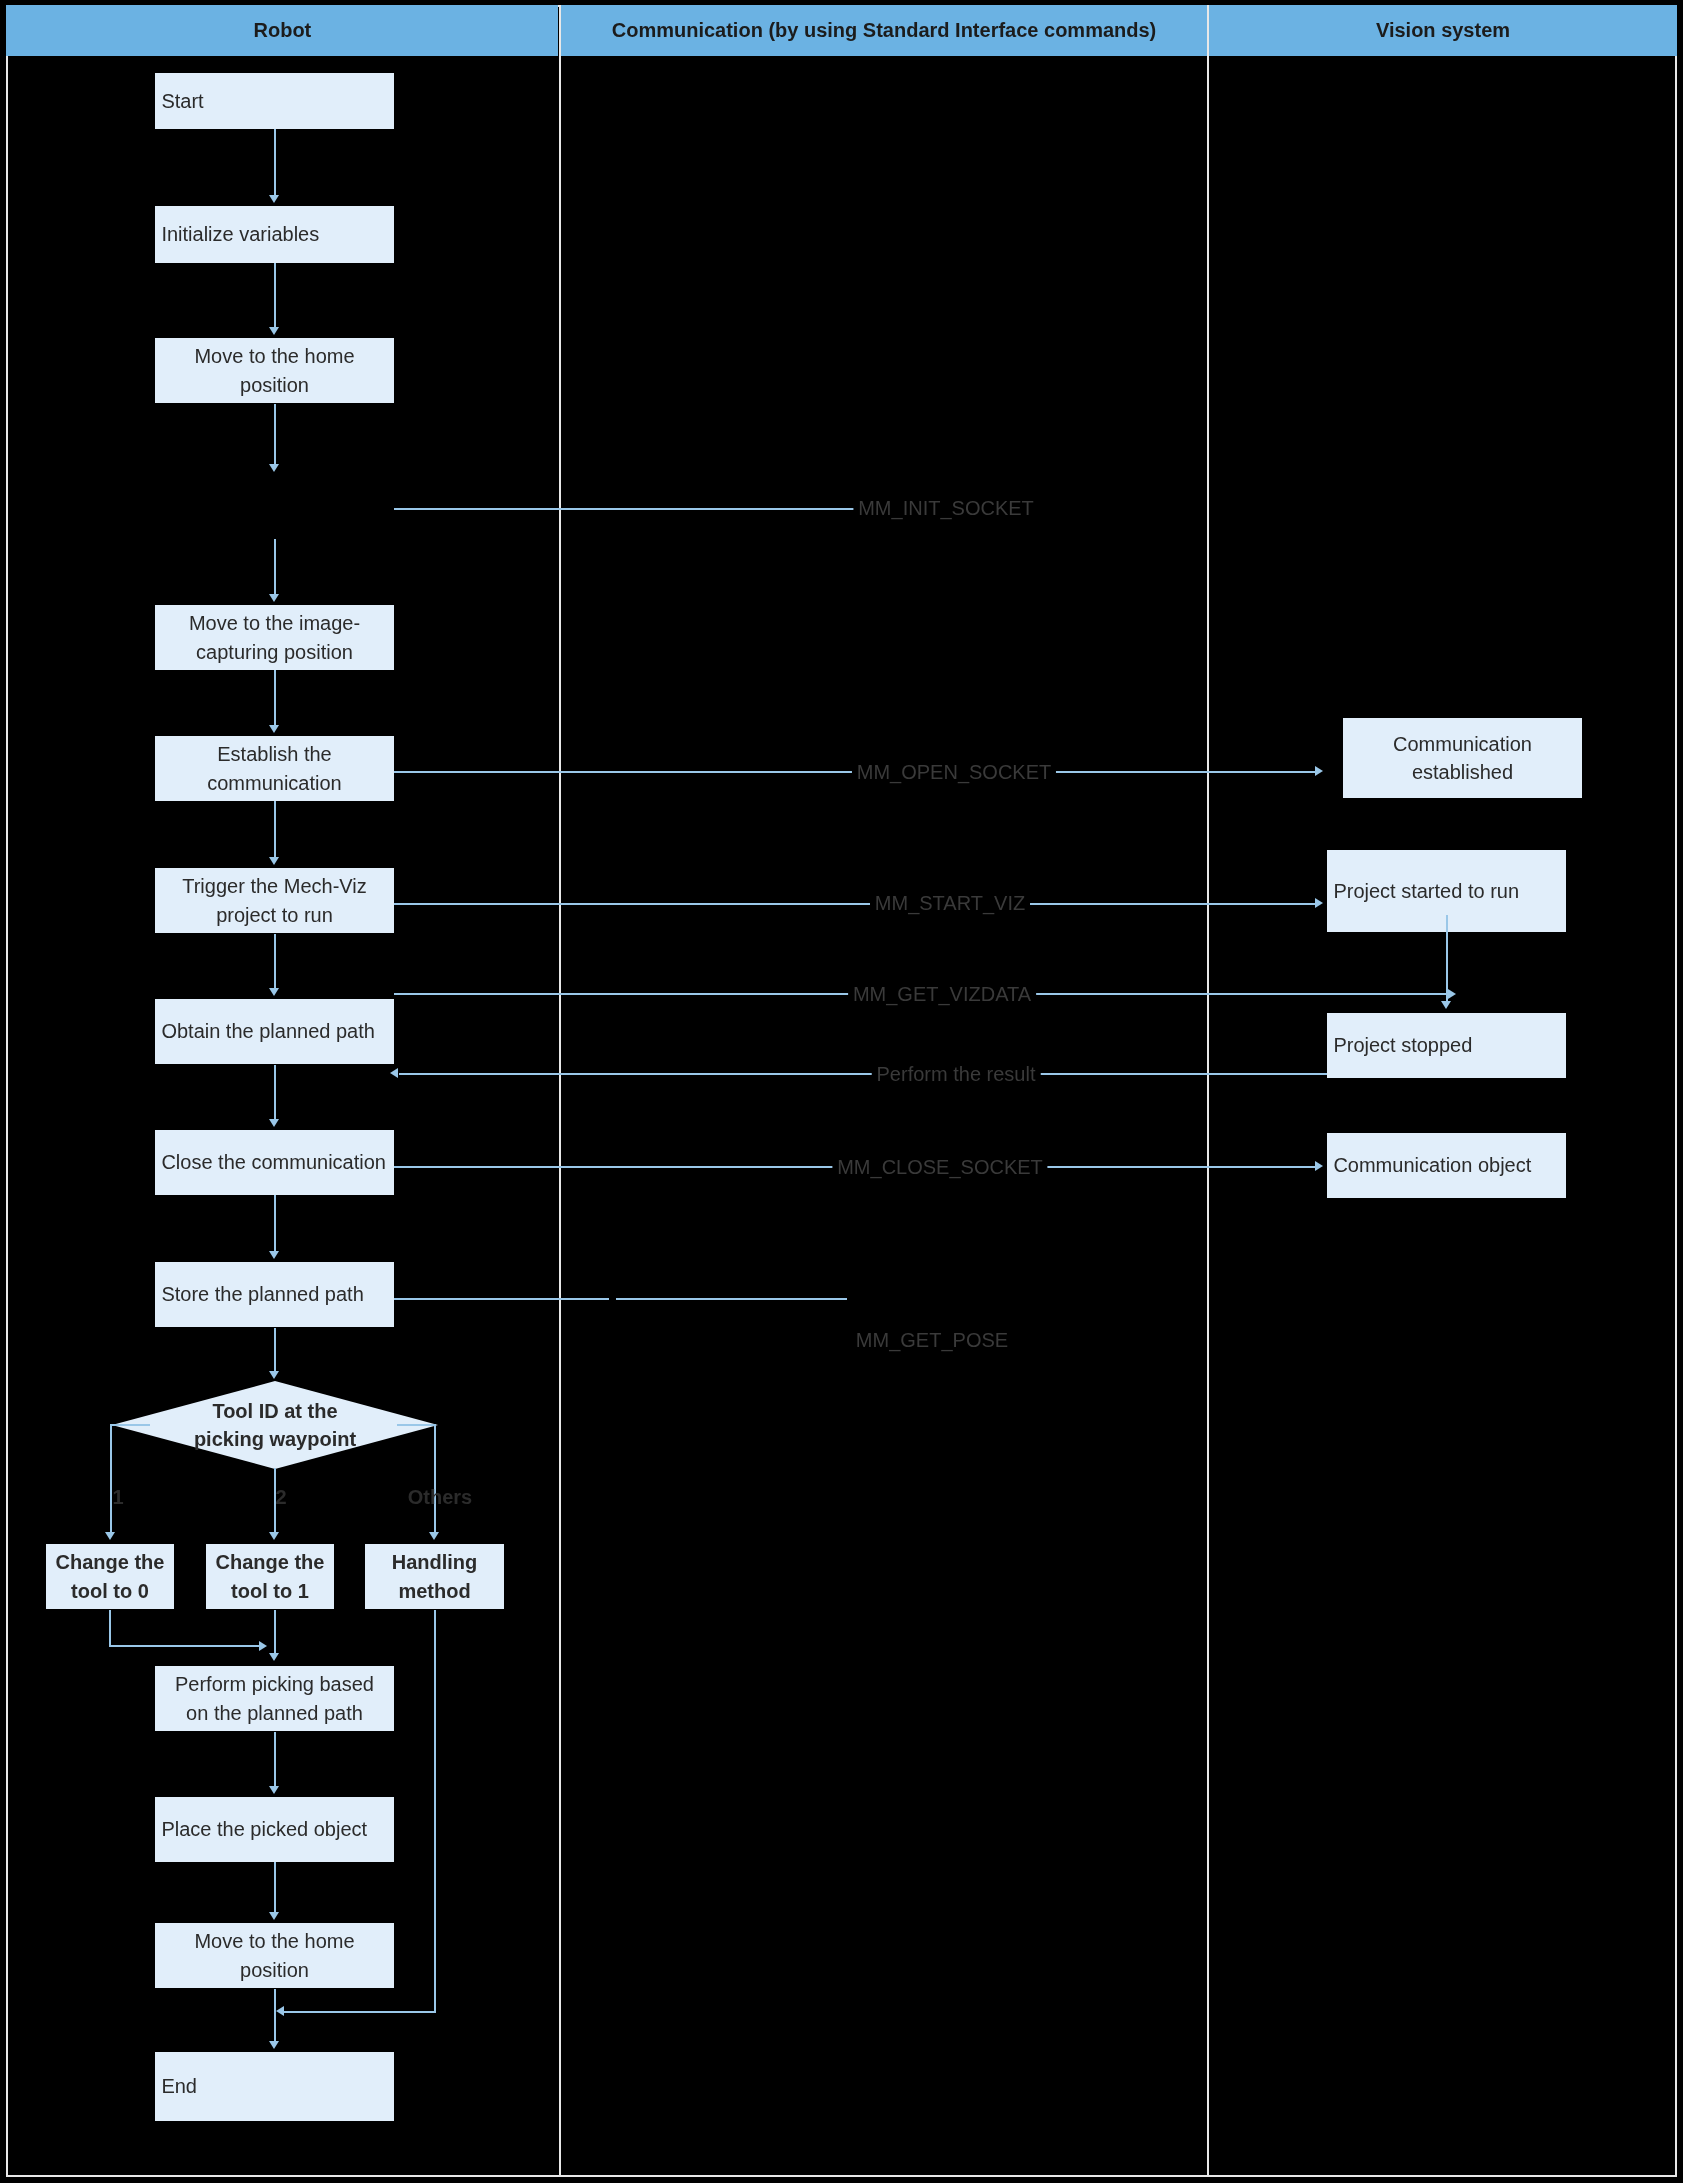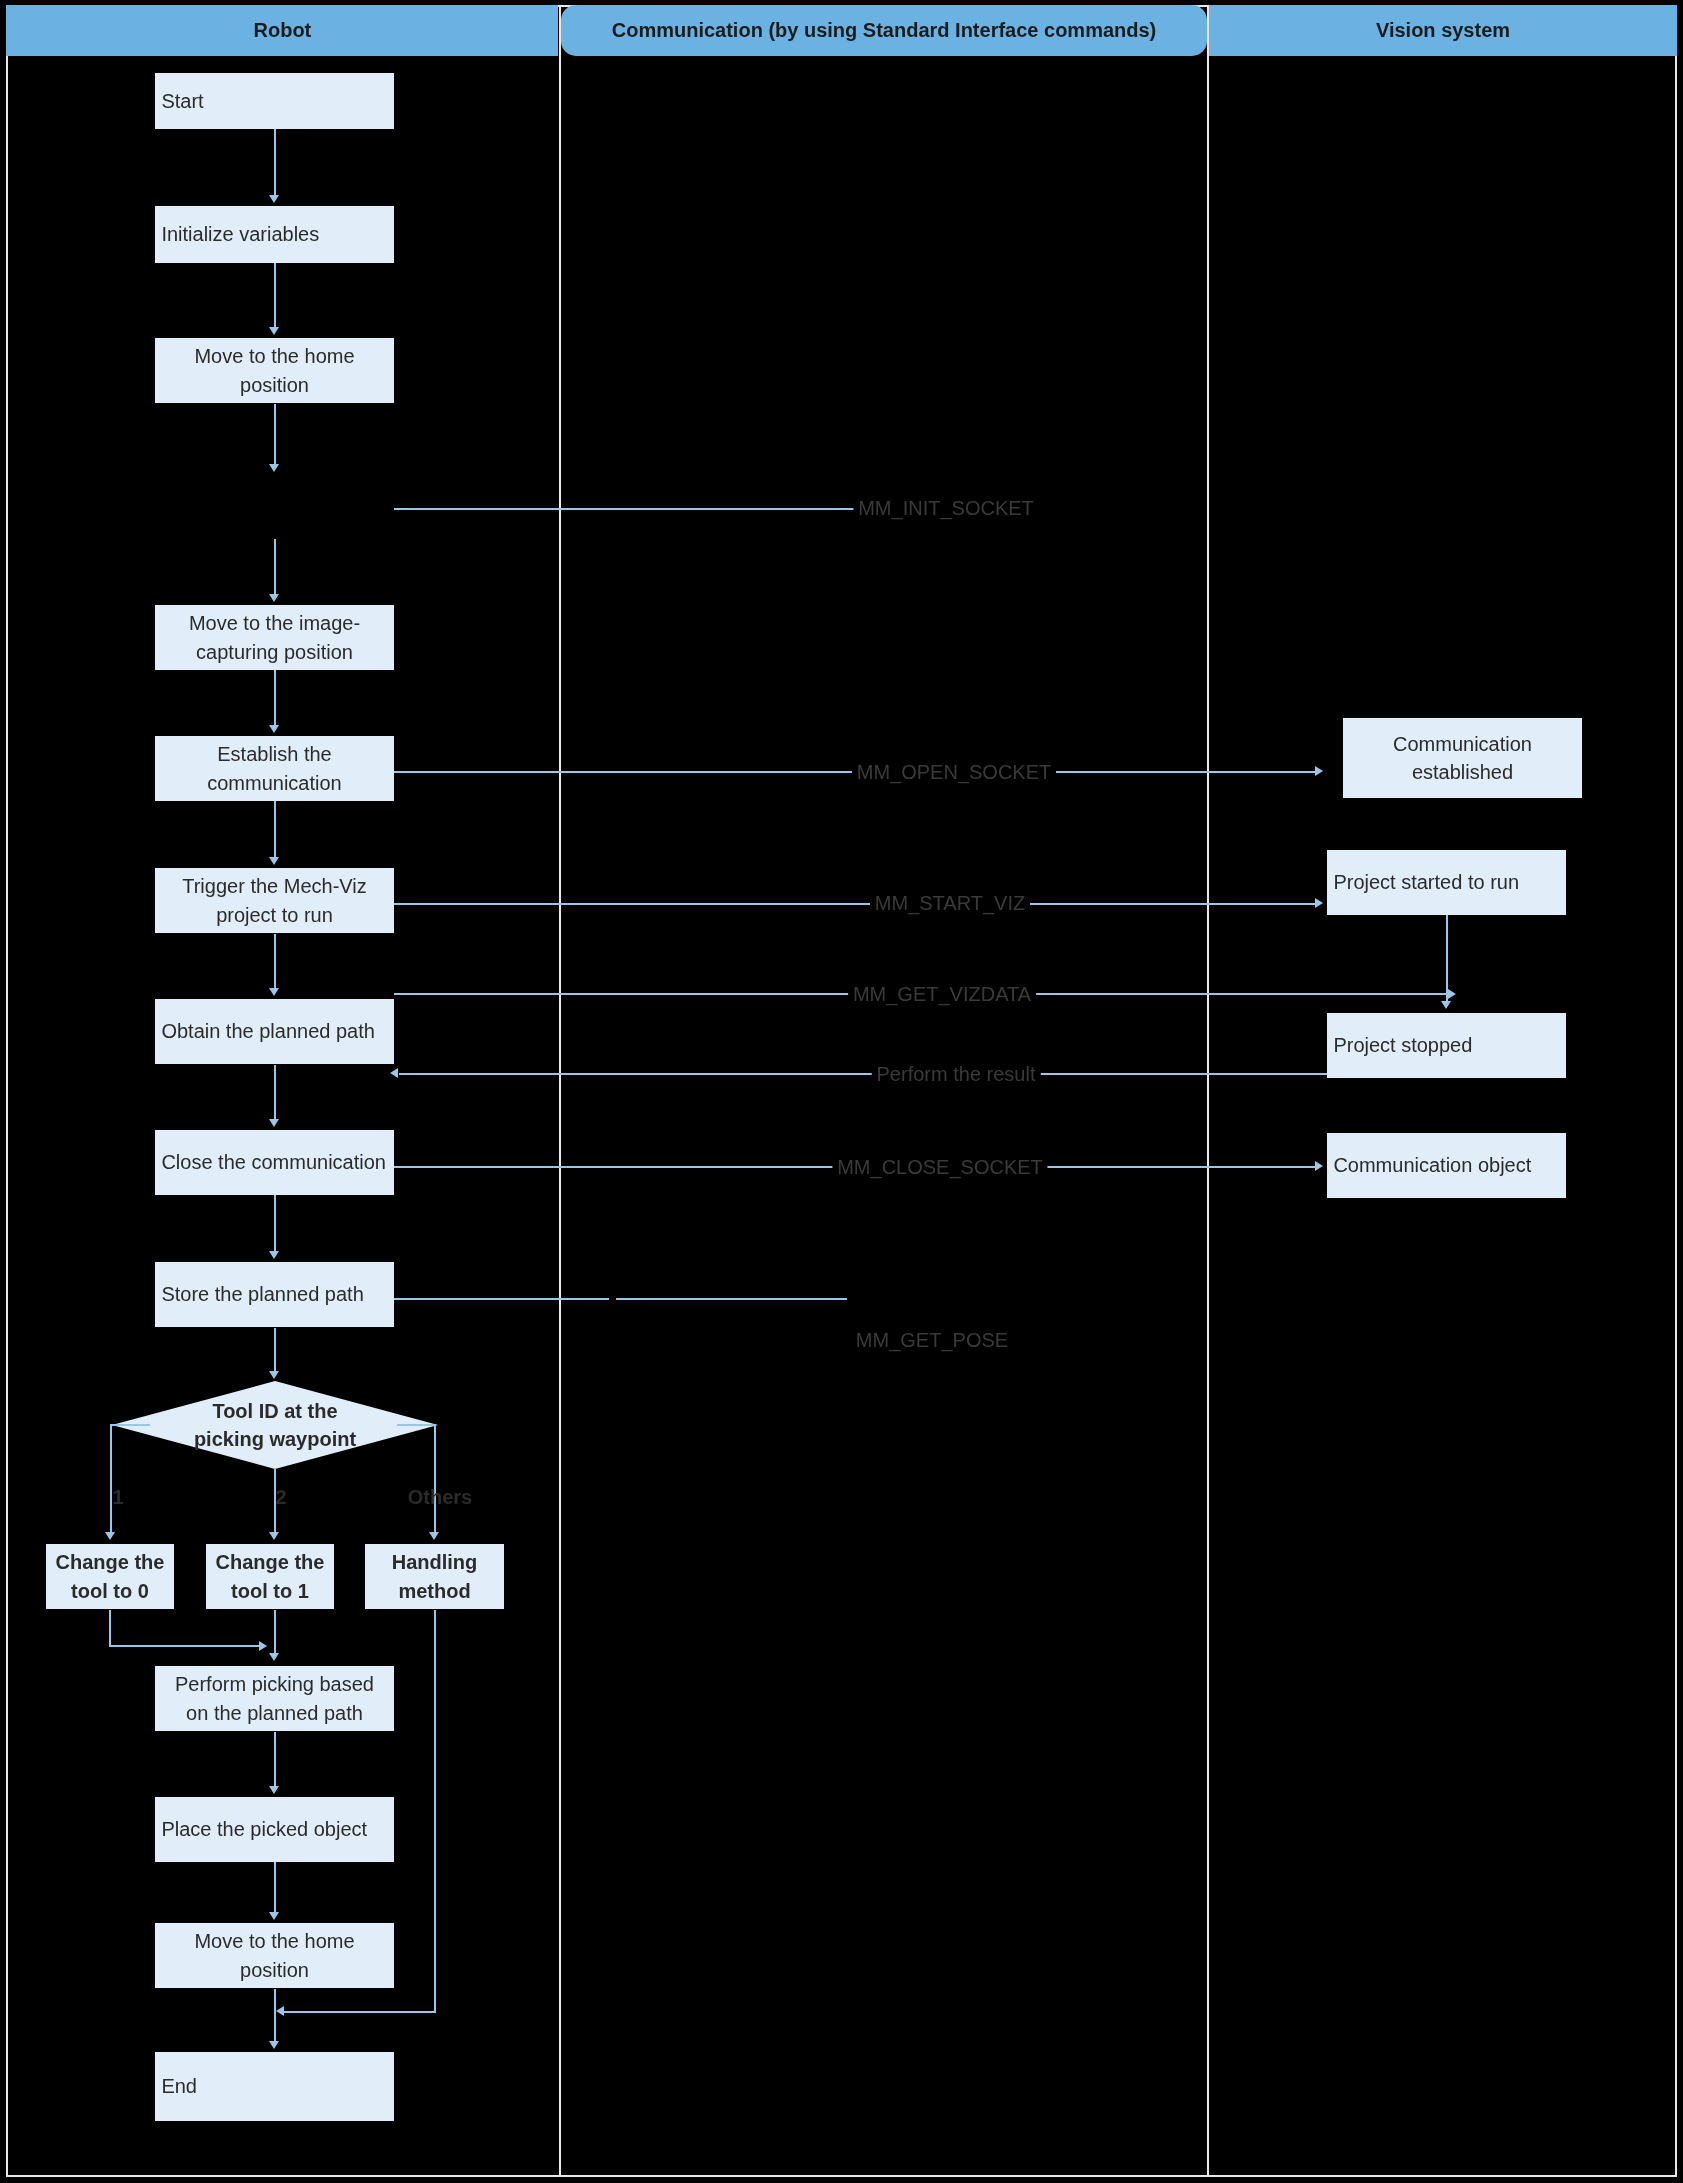--- a/index.html
+++ b/index.html
@@ -47,21 +47,21 @@
 </head>
 <body>
 
 <div id="root">
 
   <div class="lane-frame"></div>
 
   <div class="lane-header" style="left:6.4px;width:552px;">
     <span>Robot</span>
   </div>
-  <div class="lane-header" style="left:561px;width:646px;border-radius:15px;">
+  <div class="lane-header" style="left:561px;width:646px;">
     <span>Communication (by using Standard Interface commands)</span>
   </div>
   <div class="lane-header" style="left:1209px;width:468px;">
     <span>Vision system</span>
   </div>
 
   <div class="lane-div" style="left:559px;"></div>
   <div class="lane-div" style="left:1207px;"></div>
 
   <div class="node" style="left:155px;top:73px;width:239px;height:56px;">
@@ -134,21 +134,21 @@
   </div>
 
   <div class="node" style="left:155px;top:2052px;width:239px;height:69px;">
     <span>End</span>
   </div>
 
   <div class="node" style="left:1327px;top:718px;width:239px;height:80px;margin-left:16px;">
     <span>Communication established</span>
   </div>
 
-  <div class="node" style="left:1327px;top:850px;width:239px;height:65px;">
+  <div class="node" style="left:1327px;top:850px;width:239px;height:82px;">
     <span>Project started to run</span>
   </div>
 
   <div class="node" style="left:1327px;top:1013px;width:239px;height:65px;">
     <span>Project stopped</span>
   </div>
 
   <div class="node" style="left:1327px;top:1133px;width:239px;height:65px;">
     <span>Communication object</span>
   </div>

